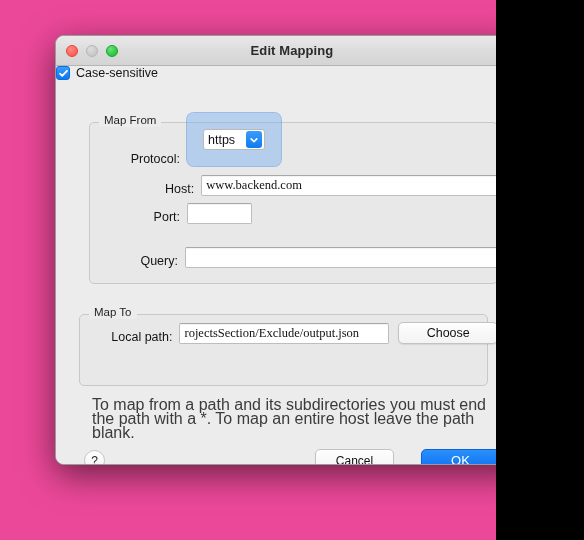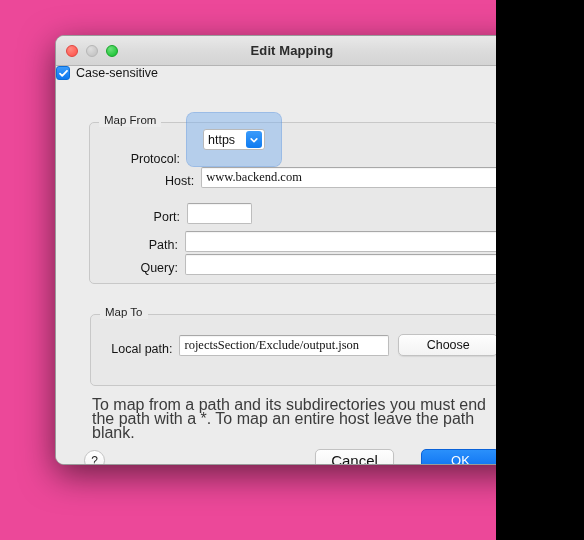--- a/index.html
+++ b/index.html
@@ -80,21 +80,21 @@
     position: absolute;
     top: -9px;
     left: 9px;
     background: #ececec;
     padding: 0 5px;
     font-size: 11.5px;
     color: #1f1f1f;
     line-height: 13px;
   }
   #group-from { left: 33px; top: 56px; width: 409px; height: 162px; padding-left: 36px; }
-  #group-to   { left: 34px; top: 248px; width: 409px; height: 72px; }
+  #group-to   { left: 23px; top: 248px; width: 409px; height: 72px; }
 
   
   .row {
     position: absolute;
     display: flex;
     align-items: flex-end;
     height: 22px;
   }
   .field-label {
     font-size: 12.5px;
@@ -115,24 +115,24 @@
     display: flex;
     align-items: center;
     overflow: hidden;
     white-space: nowrap;
     box-shadow: inset 0 1px 1px rgba(0,0,0,0.05);
     font-family: Liberation Serif, serif;
   }
 
   
   #row-protocol { left: 33px; top: 78px; width: 409px; }
-  #row-host     { left: 33px; top: 100px; width: 409px; padding-left: 21px; }
+  #row-host     { left: 33px; top: 108px; width: 409px; padding-left: 21px; }
   #row-port     { left: 33px; top: 136px; width: 409px; }
   #row-path     { left: 33px; top: 164px; width: 409px; }
-  #row-query    { left: 33px; top: 187px; width: 409px; }
+  #row-query    { left: 33px; top: 180px; width: 409px; }
   .lbl-w { width: 98px; }
 
   
   .popup-wrap {
     position: relative;
     display: inline-flex;
     align-items: center;
     padding: 16px;
     border-radius: 7px;
     background: rgba(120,175,240,0.45);
@@ -165,21 +165,21 @@
     flex: 0 0 auto;
   }
   .popup-arrow svg { display: block; }
 
   #f-host  { width: 320px; }
   #f-port  { width: 65px; }
   #f-path  { width: 320px; }
   #f-query { width: 320px; }
 
   
-  #row-localpath { left: 33px; top: 268px; width: 409px; }
+  #row-localpath { left: 33px; top: 256px; width: 409px; }
   #f-localpath {
     width: 228px;
     justify-content: flex-start;
   }
   .localpath-text { direction: ltr; }
 
   .push-button {
     margin-left: 9px;
     height: 22px;
     min-width: 76px;
@@ -240,21 +240,21 @@
     color: #262626;
     box-shadow: 0 1px 1px rgba(0,0,0,0.08);
   }
   #cancel-button {
     position: absolute;
     right: 134px; top: 383px;
     width: 79px; height: 23px;
     background: linear-gradient(to bottom, #fefefe, #f2f2f2);
     border: 1px solid #c2c2c2;
     border-radius: 5px;
-    font-size: 15px;
+    font-size: 12px;
     color: #101010;
     display: flex;
     align-items: center;
     justify-content: center;
     box-shadow: 0 1px 1px rgba(0,0,0,0.08);
   }
   #ok-button {
     position: absolute;
     right: 28px; top: 383px;
     width: 79px; height: 23px;
@@ -308,24 +308,20 @@
       <div class="row" id="row-host">
         <span class="field-label lbl-w">Host:</span>
         <span class="textfield" id="f-host" title="">www.backend.com</span>
       </div>
 
       <div class="row" id="row-port">
         <span class="field-label lbl-w">Port:</span>
         <span class="textfield" id="f-port" title=""></span>
       </div>
 
-      <div class="row" id="row-path">
-        <span class="field-label lbl-w">Path:</span>
-        <span class="textfield" id="f-path" title=""></span>
-      </div>
 
       <div class="row" id="row-query">
         <span class="field-label lbl-w">Query:</span>
         <span class="textfield" id="f-query" title=""></span>
       </div>
 
       <div class="groupbox" id="group-to">
         <span class="group-label">Map To</span>
       </div>
 

